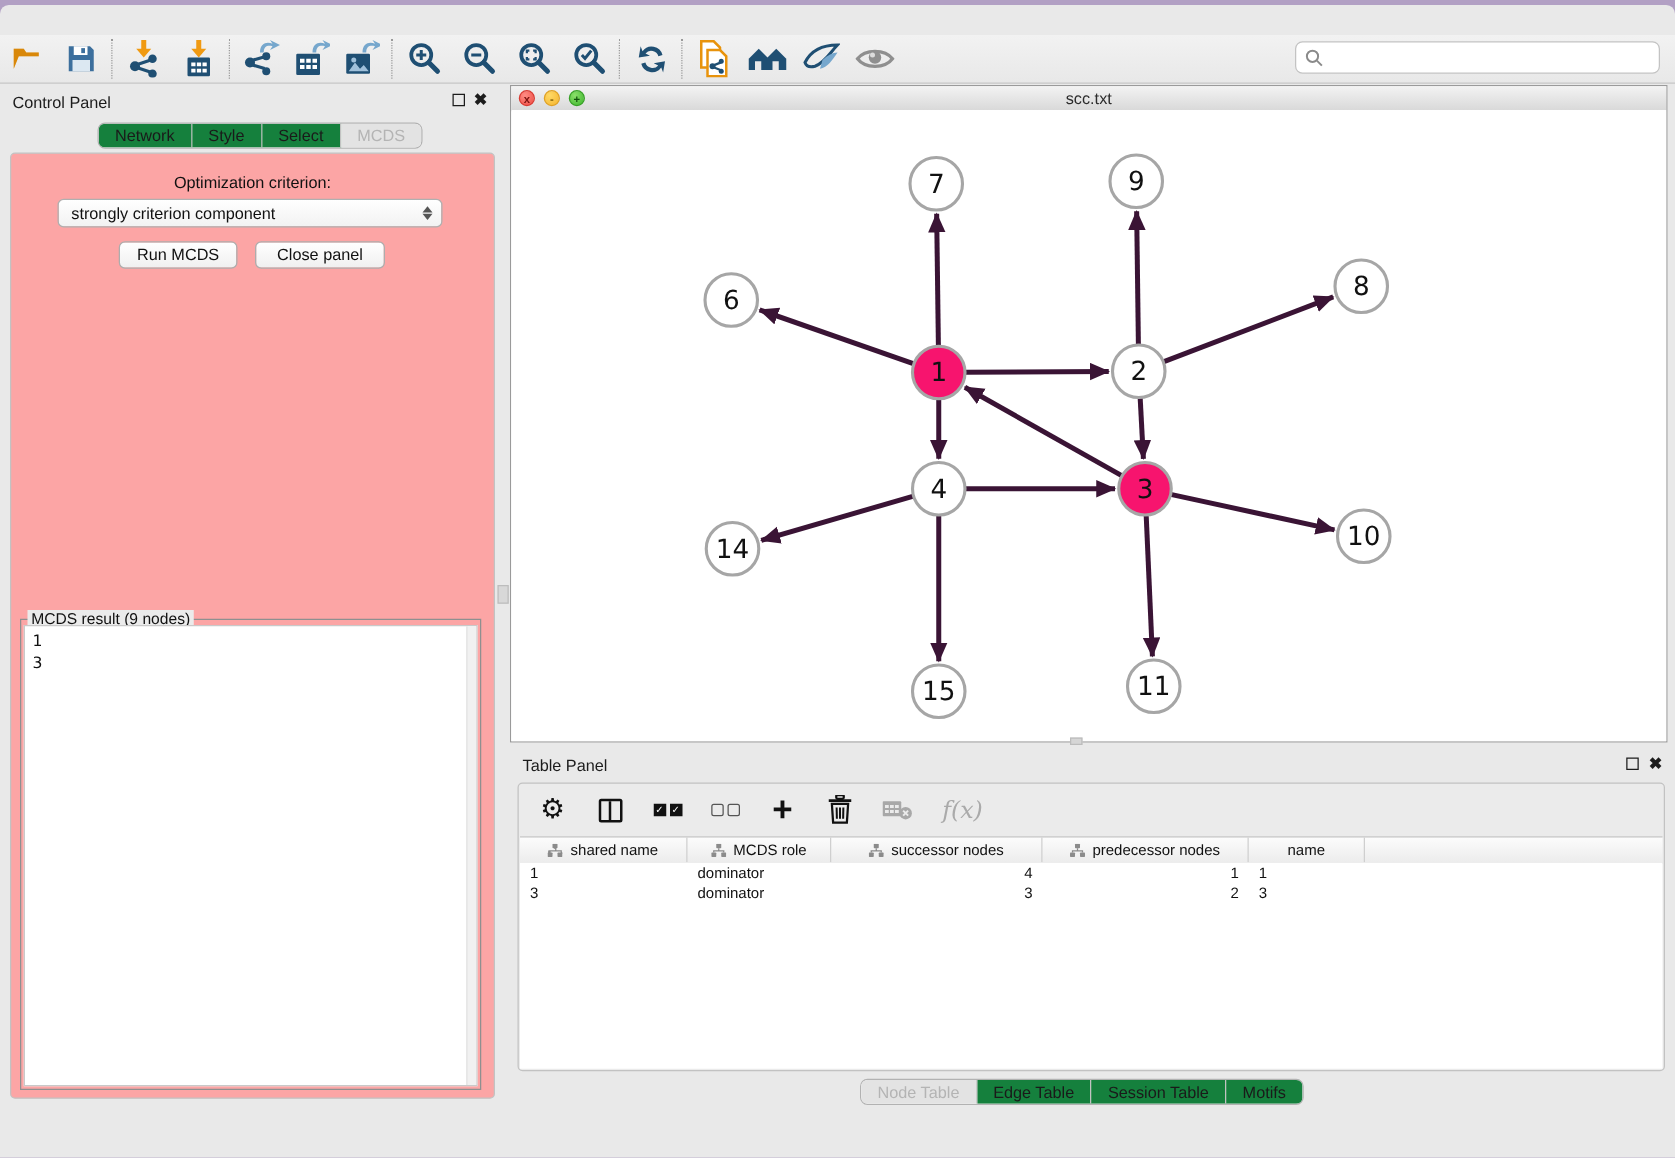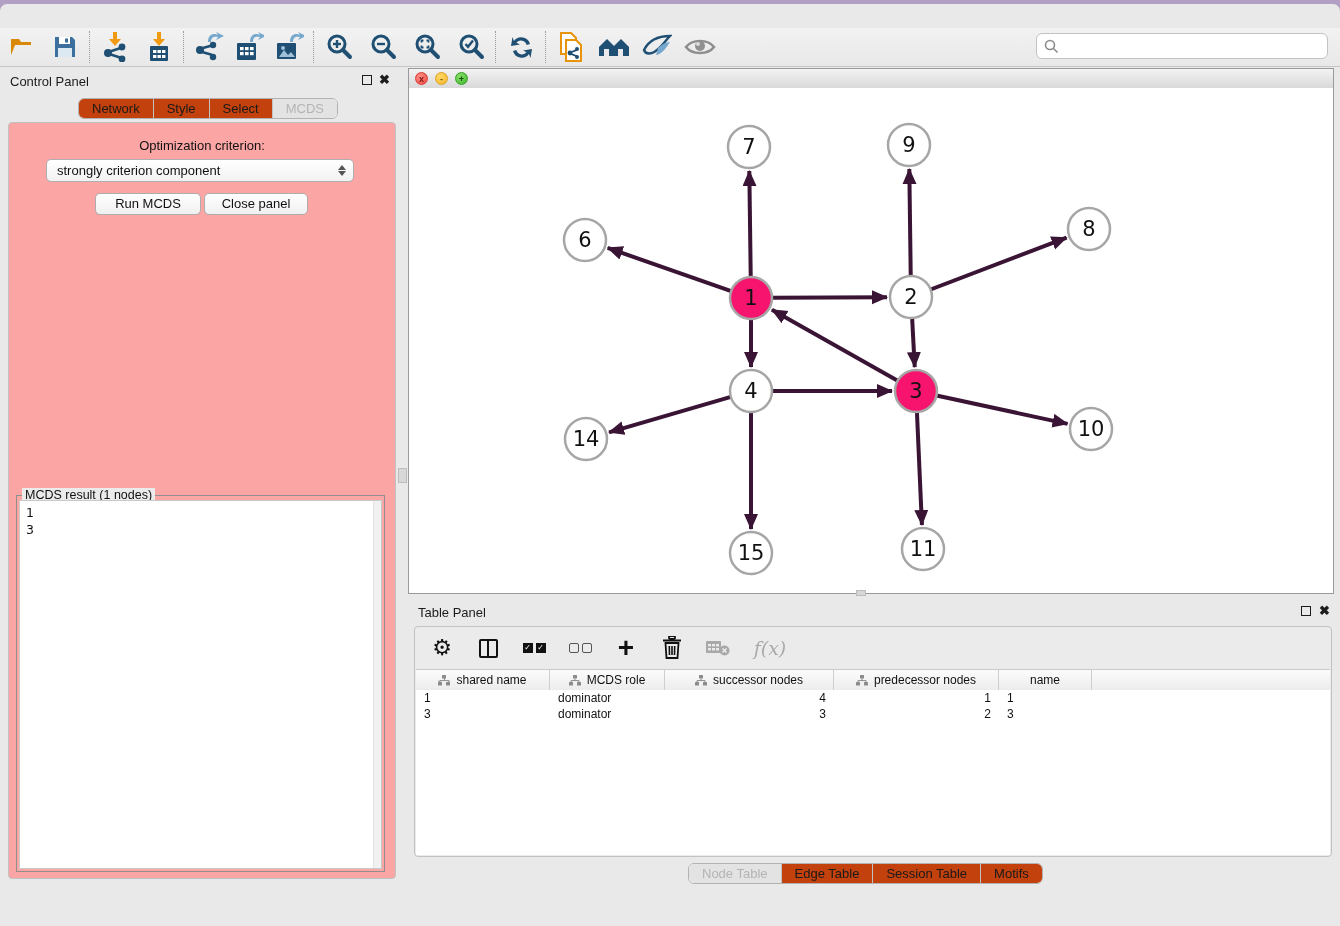--- a/index.html
+++ b/index.html
@@ -25,21 +25,21 @@
   .searchbox{position:absolute;right:12px;top:5px;width:292px;height:26px;background:#fff;
     border:1px solid #c3c3c3;border-radius:6px;display:flex;align-items:center;box-sizing:border-box;}
   .searchbox svg{margin-left:7px;}
   .searchbox input{border:none;outline:none;flex:1;font-size:13px;background:transparent;margin-left:4px;}
   
   .cpanel{position:absolute;left:3px;top:62px;width:400px;height:824px;}
   .panel-title{font-size:13px;color:#1c1c1c;}
   .winbtn-square{width:10px;height:10px;border:1.5px solid #1c1c1c;display:inline-block;box-sizing:border-box;}
   .winbtn-x{font-size:13px;font-weight:bold;color:#1c1c1c;line-height:10px;}
   .segtabs{display:flex;border:1px solid #b2b2b2;border-radius:6px;overflow:hidden;background:#fff;height:21px;box-sizing:border-box;}
-  .segtabs .seg{font-size:13px;color:#1a1a1a;padding:2px 13px 0 13px;border-right:1px solid #c2c2c2;background:#c2410c;white-space:nowrap;}
+  .segtabs .seg{font-size:13px;color:#1a1a1a;padding:2px 13px 0 13px;border-right:1px solid #c2c2c2;background:#15803d;white-space:nowrap;}
   .segtabs .seg:last-child{border-right:none;}
   .segtabs .seg.active{background:#e3e3e3;color:#b4b4b4;}
   .cp-body{position:absolute;left:5px;top:56px;width:388px;height:757px;background:#fca5a5;
     border:1px solid #c2c2c2;border-radius:4px;box-sizing:border-box;}
   .opt-label{position:absolute;left:0;right:0;top:15px;text-align:center;font-size:13px;color:#111;}
   .dropdown{position:absolute;left:37px;top:36px;width:308px;height:23px;background:linear-gradient(#ffffff,#f2f2f2);
     border:1px solid #b0b0b0;border-radius:5px;box-sizing:border-box;display:flex;align-items:center;}
   .dropdown .ddtext{flex:1;font-size:13px;color:#111;margin-left:10px;}
   .dd-arrows{margin-right:7px;display:flex;flex-direction:column;gap:1px;}
   .dd-arrows i{display:block;width:0;height:0;border-left:4px solid transparent;border-right:4px solid transparent;}
@@ -290,41 +290,42 @@
 
     <div class="cp-body">
       <div class="opt-label">Optimization criterion:</div>
       <div class="dropdown">
         <span class="ddtext">strongly criterion component</span>
         <span class="dd-arrows">
             <i class="up"></i>
             <i class="down"></i>
           </span>
       </div>
-      <div class="btn" style="left:86px;top:70px;width:106px">Run MCDS</div>
+      <div class="btn" style="left:86px;top:70px;width:95px">Run MCDS</div>
       <div class="btn" style="left:195px;top:70px;width:104px">Close panel</div>
 
       <div class="groupbox">
-        <div class="legend">MCDS result (1 nodes)</div>
+        <div class="legend">MCDS result (9 nodes)</div>
         <div class="inner">
           <div class="result-text">1
 3</div>
           <div class="vtrack"></div>
         </div>
       </div>
     </div>
   </div>
 
   <div class="vgrip"></div>
 
   <div class="netframe">
     <div class="net-titlebar">
       <span class="tl2 red">x</span>
       <span class="tl2 yellow">-</span>
       <span class="tl2 green">+</span>
+      <div class="net-title">scc.txt</div>
     </div>
     <div class="canvas">
       <svg width="924" height="505" viewBox="0 0 924 505">
         <defs>
           <marker id="arrow" markerUnits="userSpaceOnUse" markerWidth="20" markerHeight="16" refX="15" refY="7" orient="auto">
             <path d="M0,0 L16,7 L0,14 z" fill="#3a1435"></path>
           </marker>
         </defs>
         <g id="edges-layer">
             <line x1="341.7218786991013" y1="189.00184178214704" x2="340.3178529153128" y2="82.99789510611768" stroke="#3a1435" stroke-width="4" marker-end="url(#arrow)"></line>

